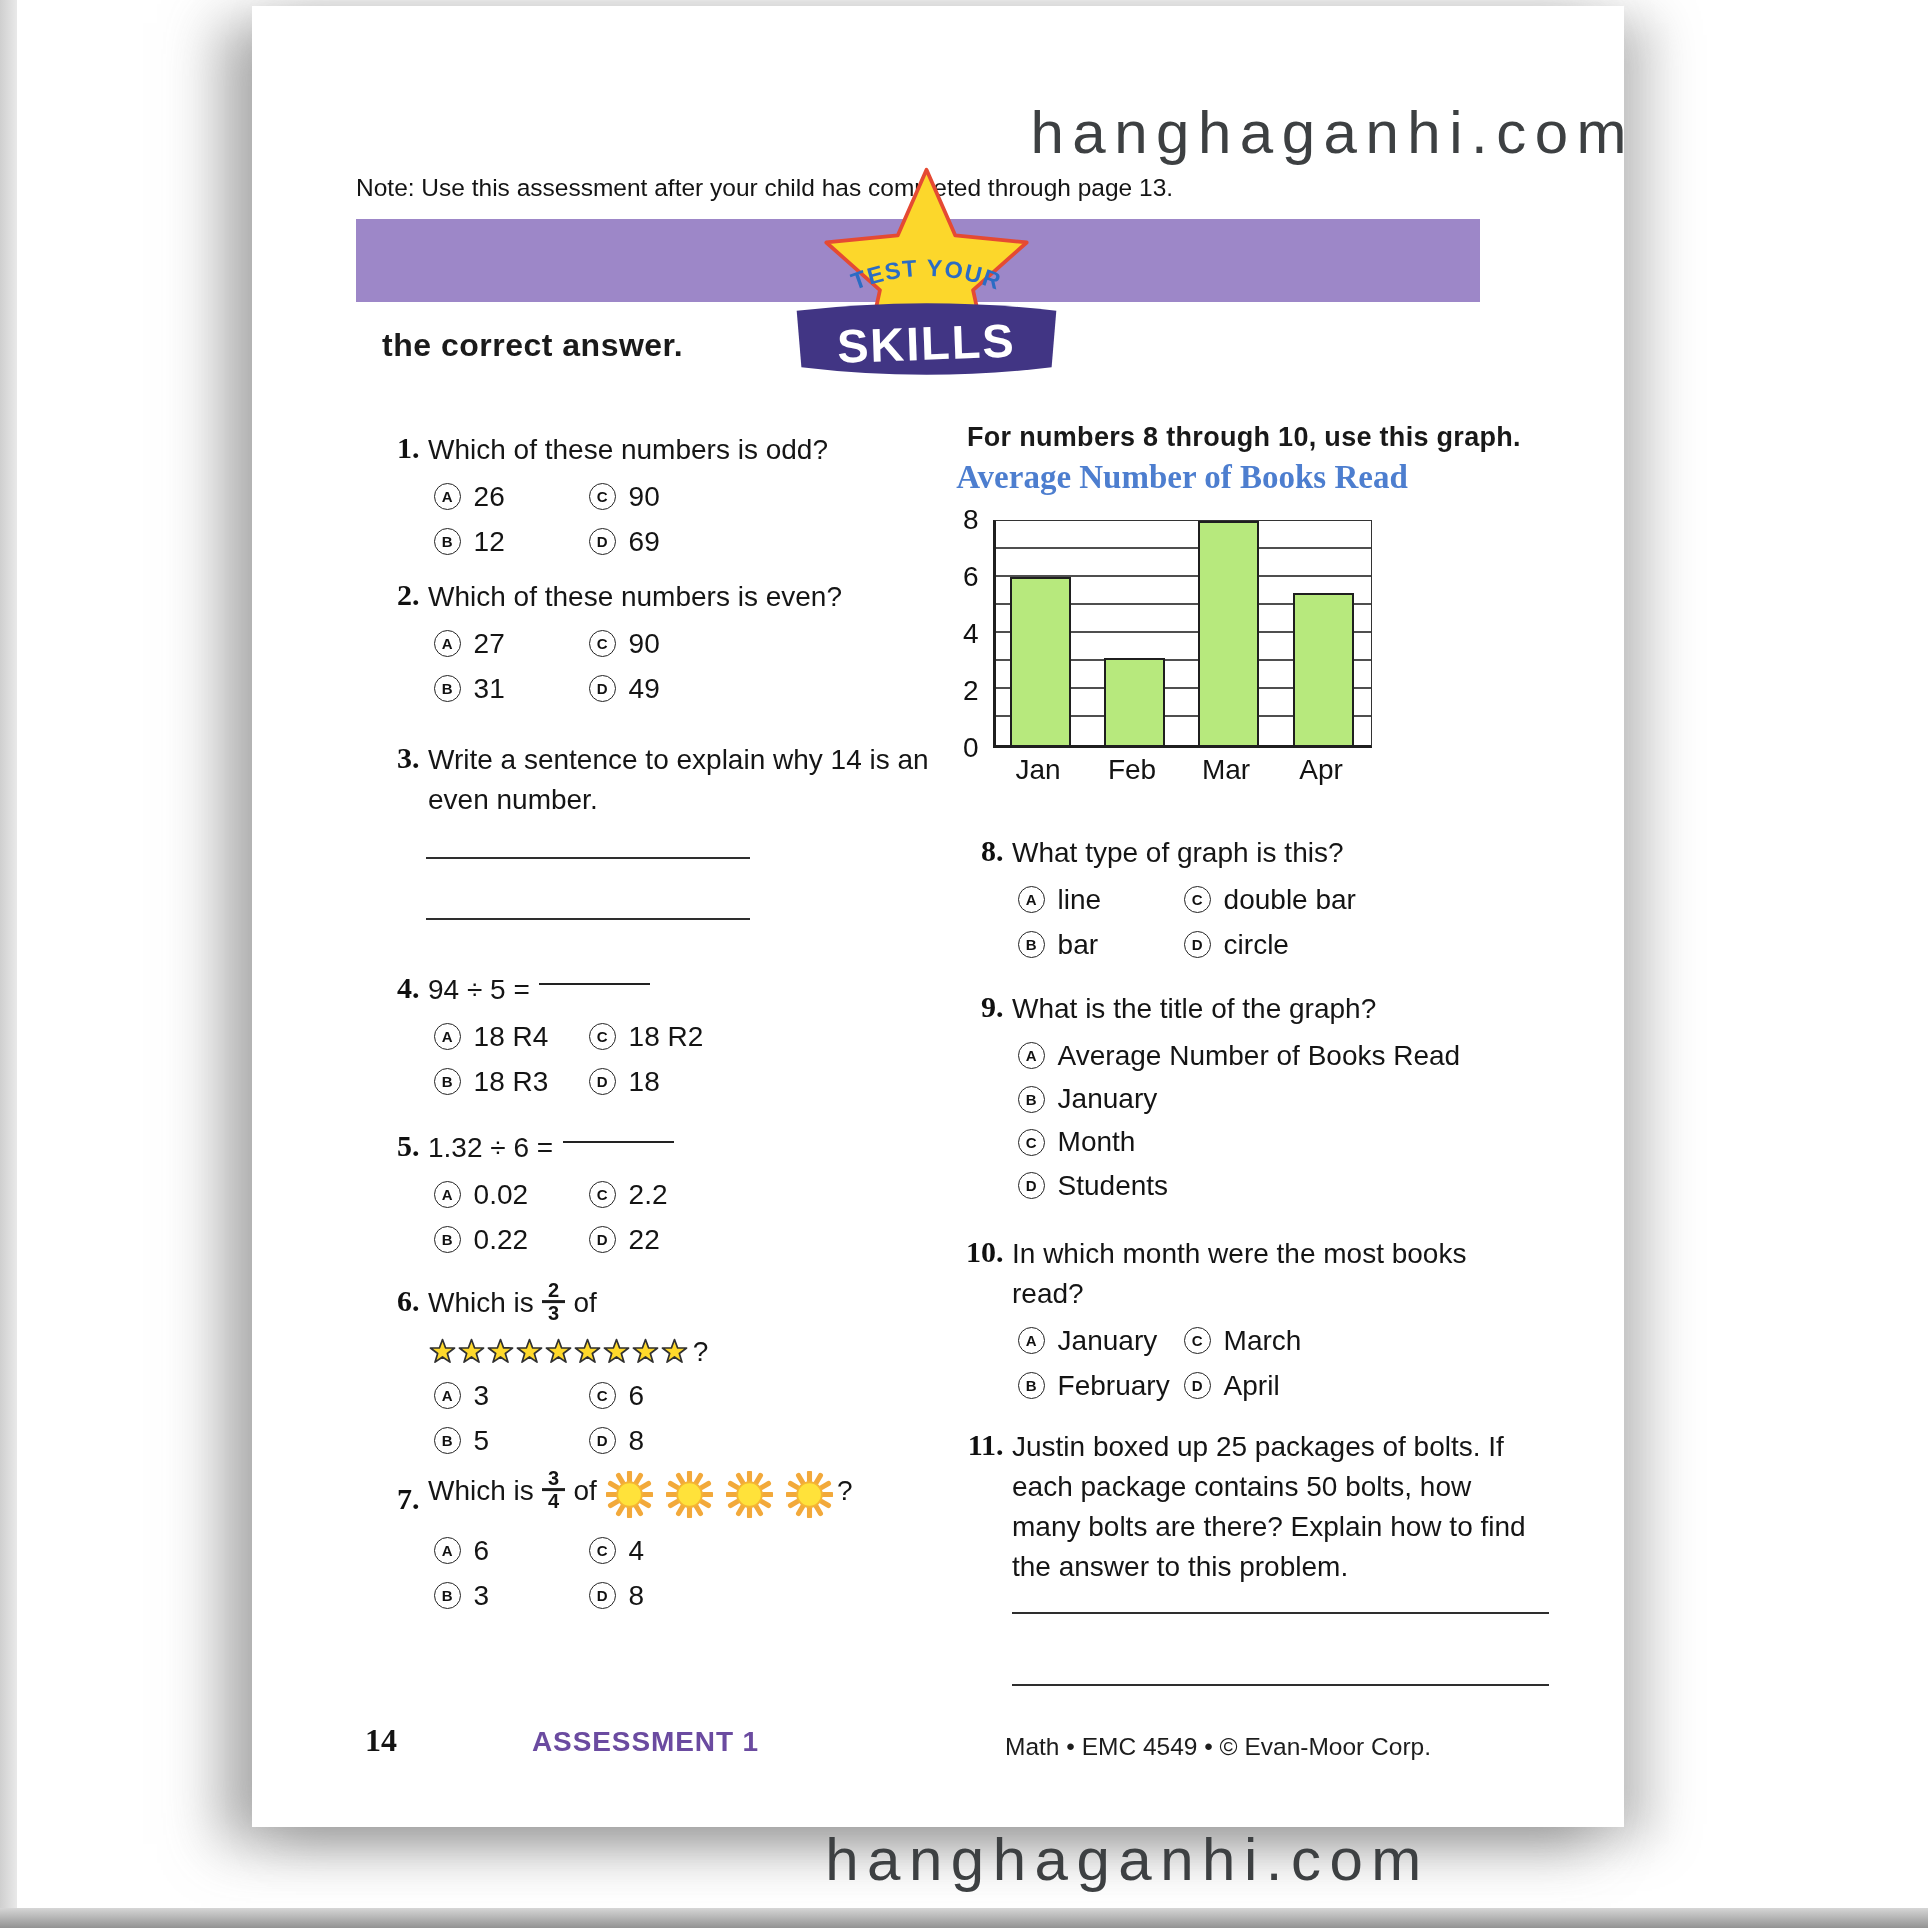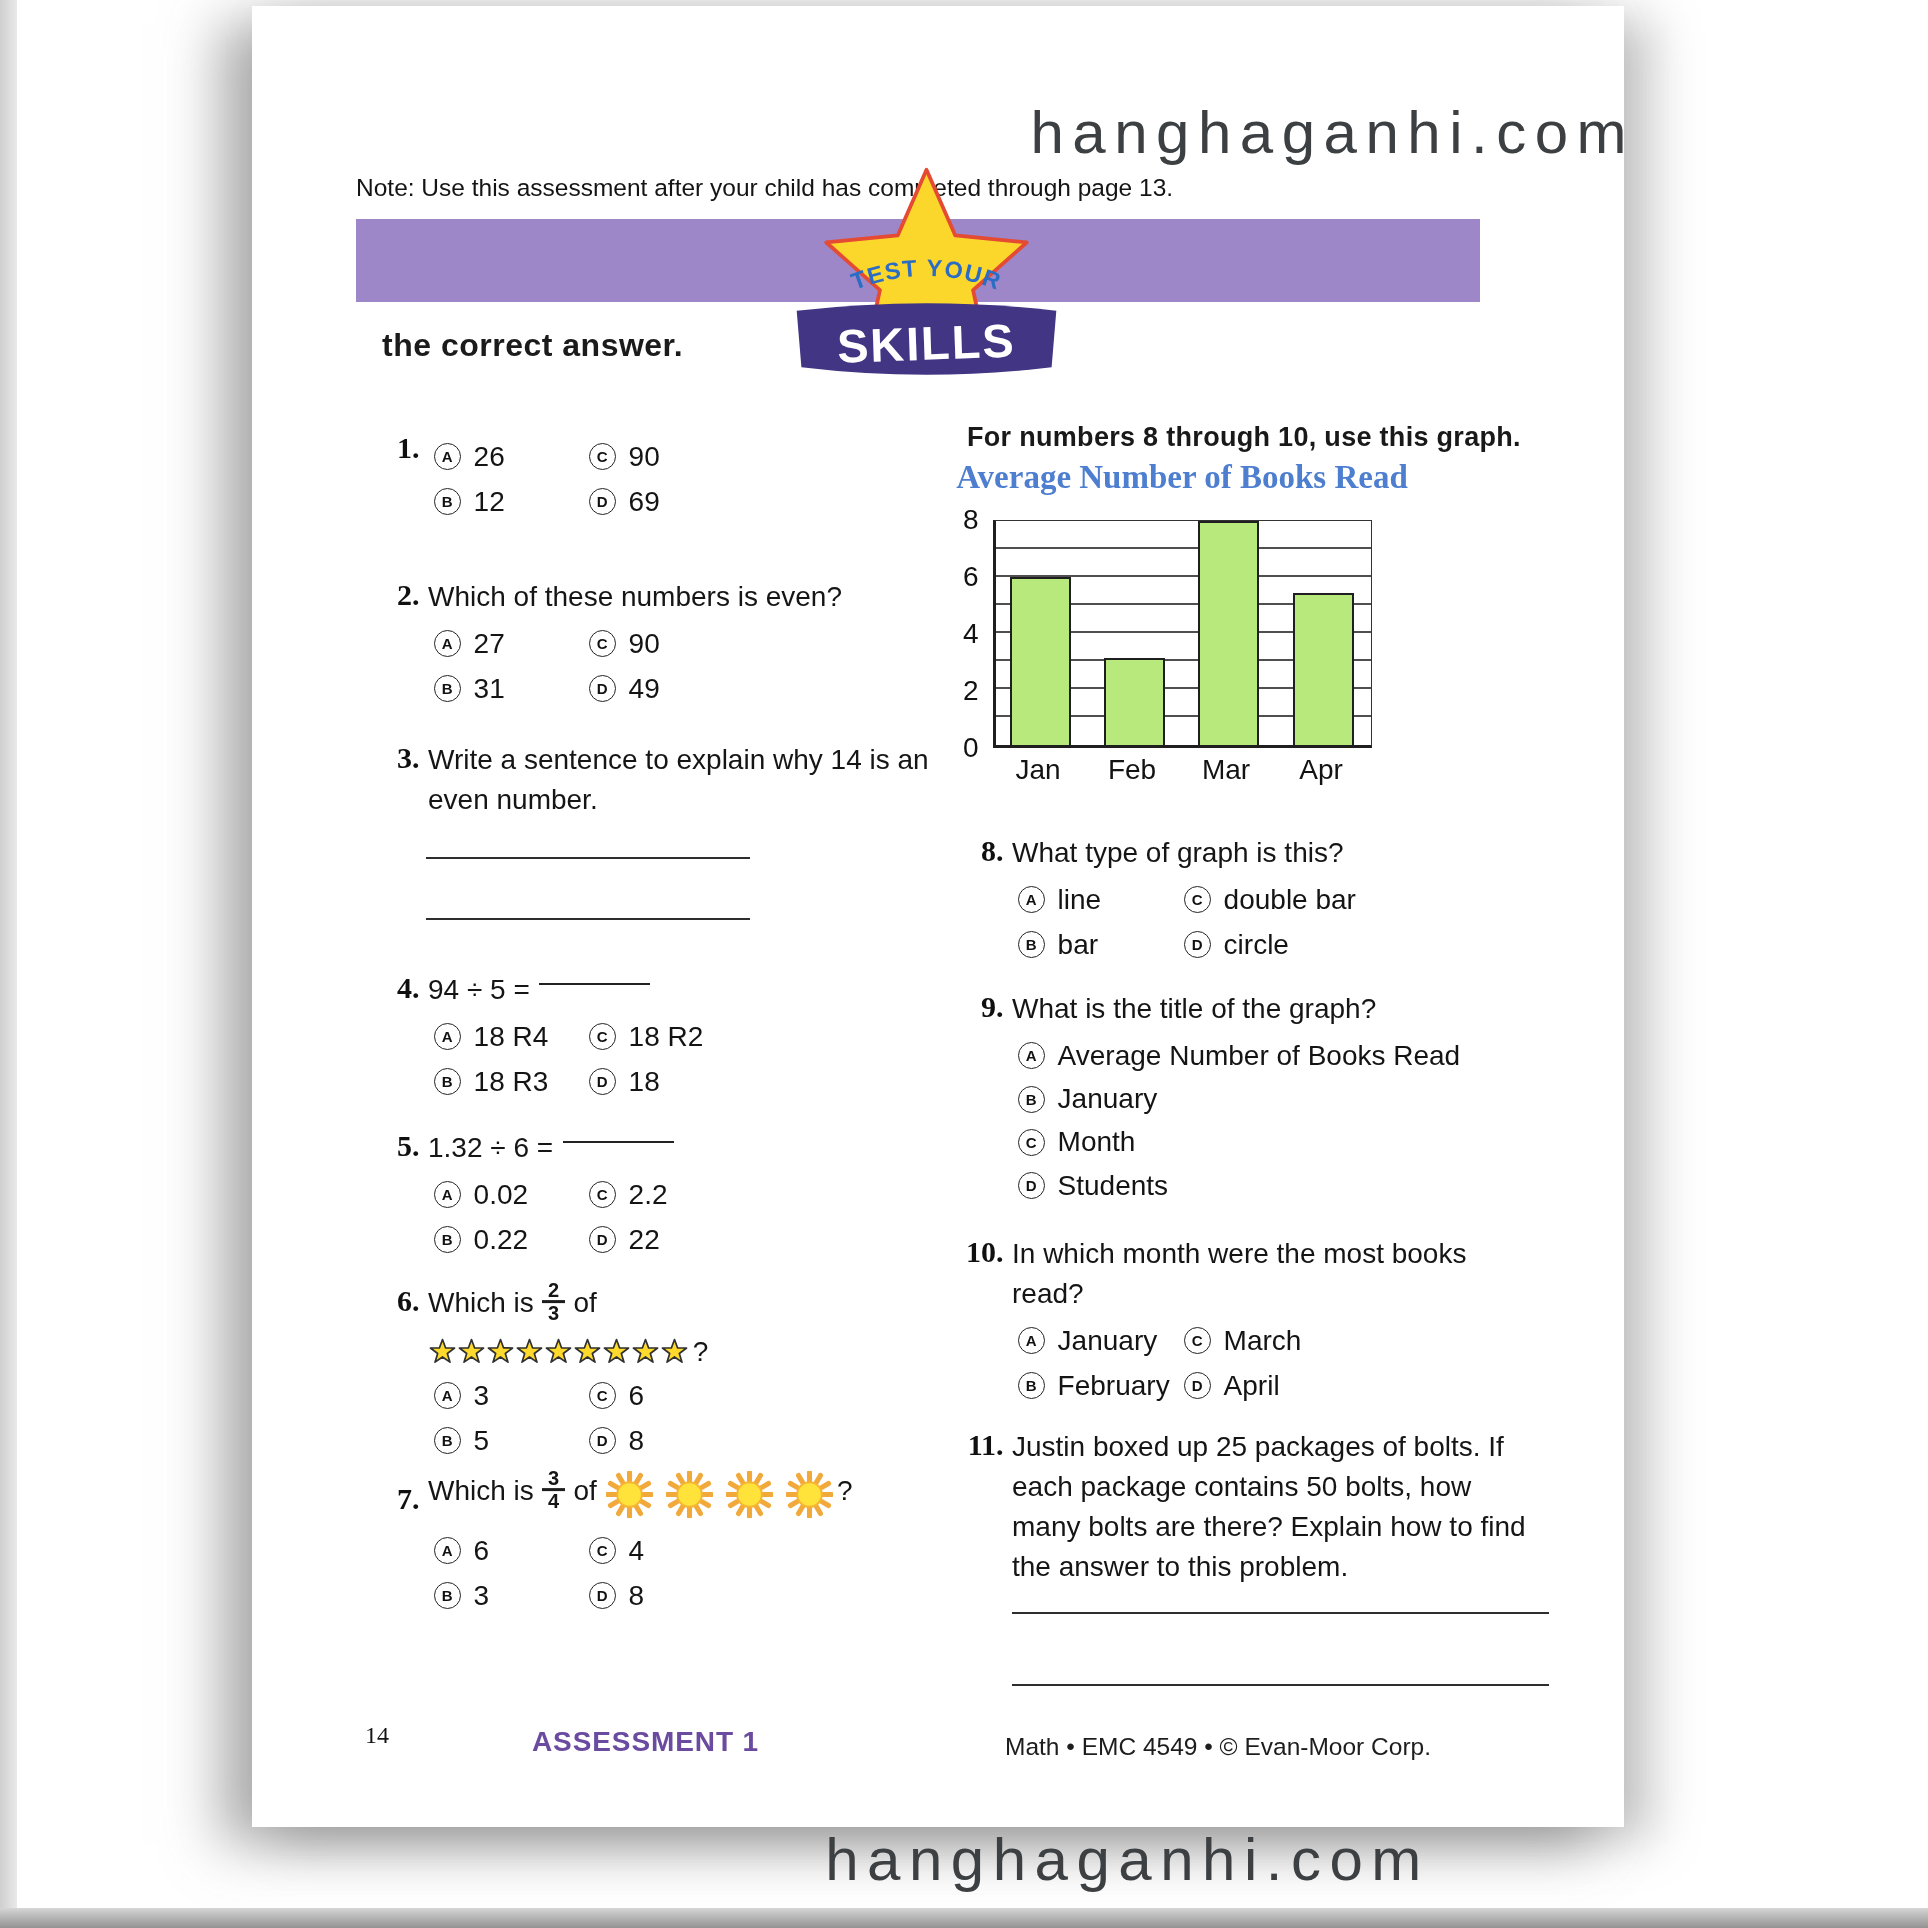--- a/index.html
+++ b/index.html
@@ -58,21 +58,21 @@
   .chart-plot { position:absolute; left:741px; top:514px; width:379px; height:228px;
                 border:1.9px solid #333; border-left:3.8px solid #1f1f1f; border-bottom:3.8px solid #1f1f1f; }
   .gridline { position:absolute; left:0; width:100%; height:1.4px; background:#4f4f4f; }
   .bar { position:absolute; bottom:0; width:61px; border:2.4px solid #1f1f1f; border-bottom:none; }
   .y-ticks { position:absolute; left:694px; top:514px; width:40px; height:228px; }
   .y-tick { position:absolute; right:7.5px; transform:translateY(50%); font-size:28px; color:#111; }
   .chart-months { position:absolute; left:741px; top:748px; width:379px; height:38px; }
   .month-label { position:absolute; width:62px; text-align:center; font-size:28px; color:#131313; }
 
   .footer-num { position:absolute; left:113px; top:1716px; font-family:"Liberation Serif", serif;
-                font-weight:400; font-size:24px; color:#141414; }
+                font-weight:700; font-size:32px; color:#141414; }
   .footer-section { position:absolute; left:280px; top:1720px; font-size:28px; font-weight:bold;
                     color:#6b4ba0; letter-spacing:0.9px; }
   .footer-copy { position:absolute; left:753px; top:1727px; width:553px; text-align:left;
                  font-size:24.5px; color:#1d1d1d; }
 </style>
 </head>
 <body>
 
 <div class="stage">
   <div class="edge-left"></div>
@@ -91,20 +91,21 @@
       <path d="M22,158 Q160,142 298,158 L293,218 Q160,234 27,218 Z" fill="#413584"></path>
       <text x="160" y="210" text-anchor="middle" font-size="50" font-weight="bold" fill="#ffffff" letter-spacing="2" transform="rotate(-2 160 200)" style="font-family:'Liberation Sans',sans-serif;">SKILLS</text>
     </svg>
 
     <div class="instructions">
       <div>the correct answer.</div>
     </div>
 
     <div class="q" style="left:176px; top:424px;">
       <span class="q-num">1.</span>
+      <div class="q-text">Which of these numbers is odd?</div>
       <div class="opts">
         <div class="opt">
             <span class="bubble">A</span>
             <span class="opt-text">26</span>
           </div>
         <div class="opt">
             <span class="bubble">C</span>
             <span class="opt-text">90</span>
           </div>
         <div class="opt">

